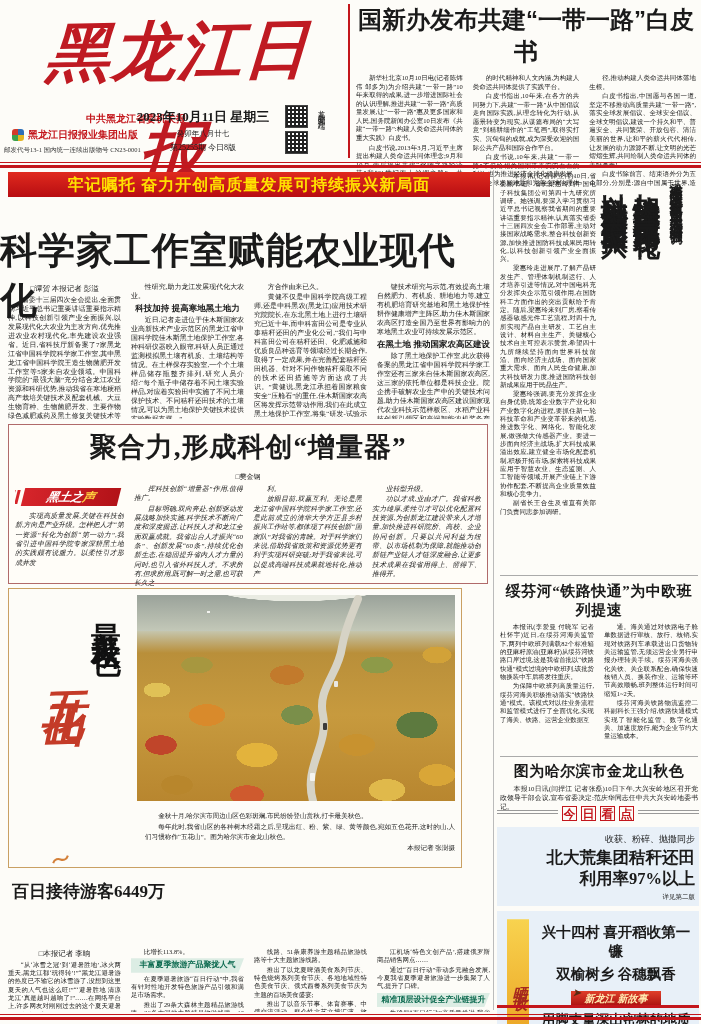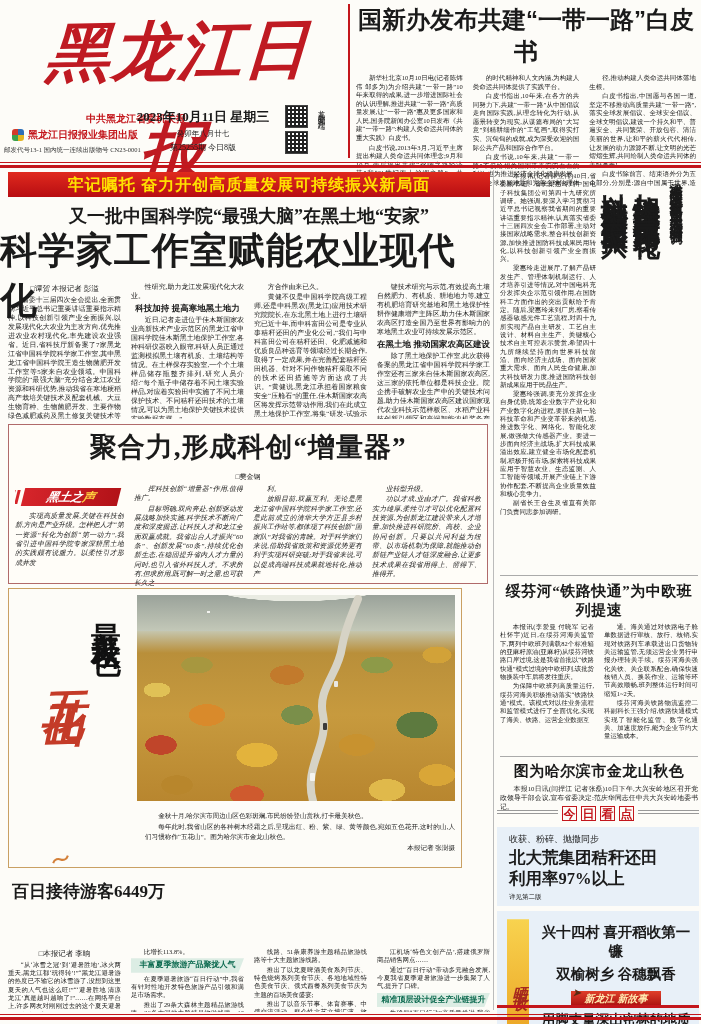--- a/index.html
+++ b/index.html
@@ -107,21 +107,21 @@
   #rail-story2 h3,#rail-story3 h3{margin:0 0 3px 0;text-align:center;font-size:15px;font-weight:900;letter-spacing:0.5px;}
   #rail-story2 .cols{height:150px;}
   #rail-story2 .col{font-size:6.4px;line-height:1.3;}
   #rail-story3{position:absolute;left:500px;top:762px;width:198px;}
   #rail-story3 .body{font-size:6.8px;line-height:1.35;}
   
   #highlights{position:absolute;left:497px;top:806px;width:202px;height:196px;}
   #hl-header{display:flex;align-items:center;justify-content:center;gap:4px;}
   #hl-header::before,#hl-header::after{content:"";flex:1;height:1px;background:#999;box-shadow:0 -3px 0 #999;}
   .hl-char{border:1px solid #c3161c;color:#c3161c;font-weight:900;font-size:12px;width:15px;height:15px;line-height:15px;text-align:center;}
-  #hl-box1{margin-top:6px;background:#e8f0f8;text-align:left;padding:6px 4px 4px 12px;}
+  #hl-box1{margin-top:6px;background:#e8f0f8;text-align:right;padding:6px 4px 4px 4px;}
   #hl-box1 .sub{font-size:9px;}
   #hl-box1 .big{font-size:16.5px;font-weight:900;line-height:1.25;margin-top:2px;}
   .seenote{font-size:6.5px;margin-top:4px;}
   #hl-box2{margin-top:5px;background:#e8f0f8;position:relative;padding:8px 4px 5px 40px;text-align:center;}
   #ribbon{position:absolute;left:10px;top:8px;width:22px;height:118px;writing-mode:vertical-rl;
     background:linear-gradient(180deg,#f8d34f,#eba424);color:#a5281e;font-weight:900;font-style:italic;font-size:15px;
     letter-spacing:5px;padding-top:6px;clip-path:polygon(0 0,100% 0,100% 90%,50% 100%,0 90%);}
   .hl-line{font-size:14.5px;font-weight:900;margin:4px 0;}
   #story-banner{display:inline-block;background:linear-gradient(180deg,#e0402a,#a80f0f);color:#ffe9b0;
     font-family:"Liberation Sans",sans-serif;font-weight:900;font-style:italic;font-size:10px;padding:1px 14px;margin-top:3px;position:relative;}
@@ -170,21 +170,20 @@
           <p data-interactable="false">白皮书除前言、结束语外分为五个部分,分别是:源自中国属于世界,造福共同发展繁荣之路;促进全方位多领域互联互通;为世界和平与发展注入正能量;推进高质量共建“一带一路”行稳致远。</p>
         </div>
     </div>
   </div>
 
   <div class="redrule" style="top:162px;height:1px;" data-interactable="false"></div>
   <div class="redrule" style="top:165px;height:3px;" data-interactable="false"></div>
 
   <div id="banner" data-interactable="false">牢记嘱托 奋力开创高质量发展可持续振兴新局面</div>
 
-  <div id="lead-kicker" data-interactable="false">又一批中国科学院“最强大脑”在黑土地“安家”</div>
   <div id="lead-headline" data-interactable="false">科学家工作室赋能农业现代化</div>
   <div id="lead-cols" class="cols jtext" data-interactable="false">
     <div class="col" data-interactable="false">
       <p class="byline" data-interactable="false">□谭贺 本报记者 彭溢</p>
       <div data-interactable="false">
           <p data-interactable="false">省委十三届四次全会提出,全面贯彻习近平总书记重要讲话重要指示精神,以科技创新引领产业全面振兴,以发展现代化大农业为主攻方向,优先推进农业农村现代化,率先建设农业强省。近日,省科技厅新备案了7家黑龙江省中国科学院科学家工作室,其中黑龙江省中国科学院王造生物菌肥开发工作室等5家来自农业领域。中国科学院的“最强大脑”充分结合龙江农业资源和科研优势,推动我省在寒地粳稻高产栽培关键技术及配套机械、大豆生物育种、生物菌肥开发、主要作物绿色减肥减药及黑土修复关键技术等领域开展探索性、开创</p>
         </div>
     </div>
     <div class="col" data-interactable="false">
       <div data-interactable="false">

